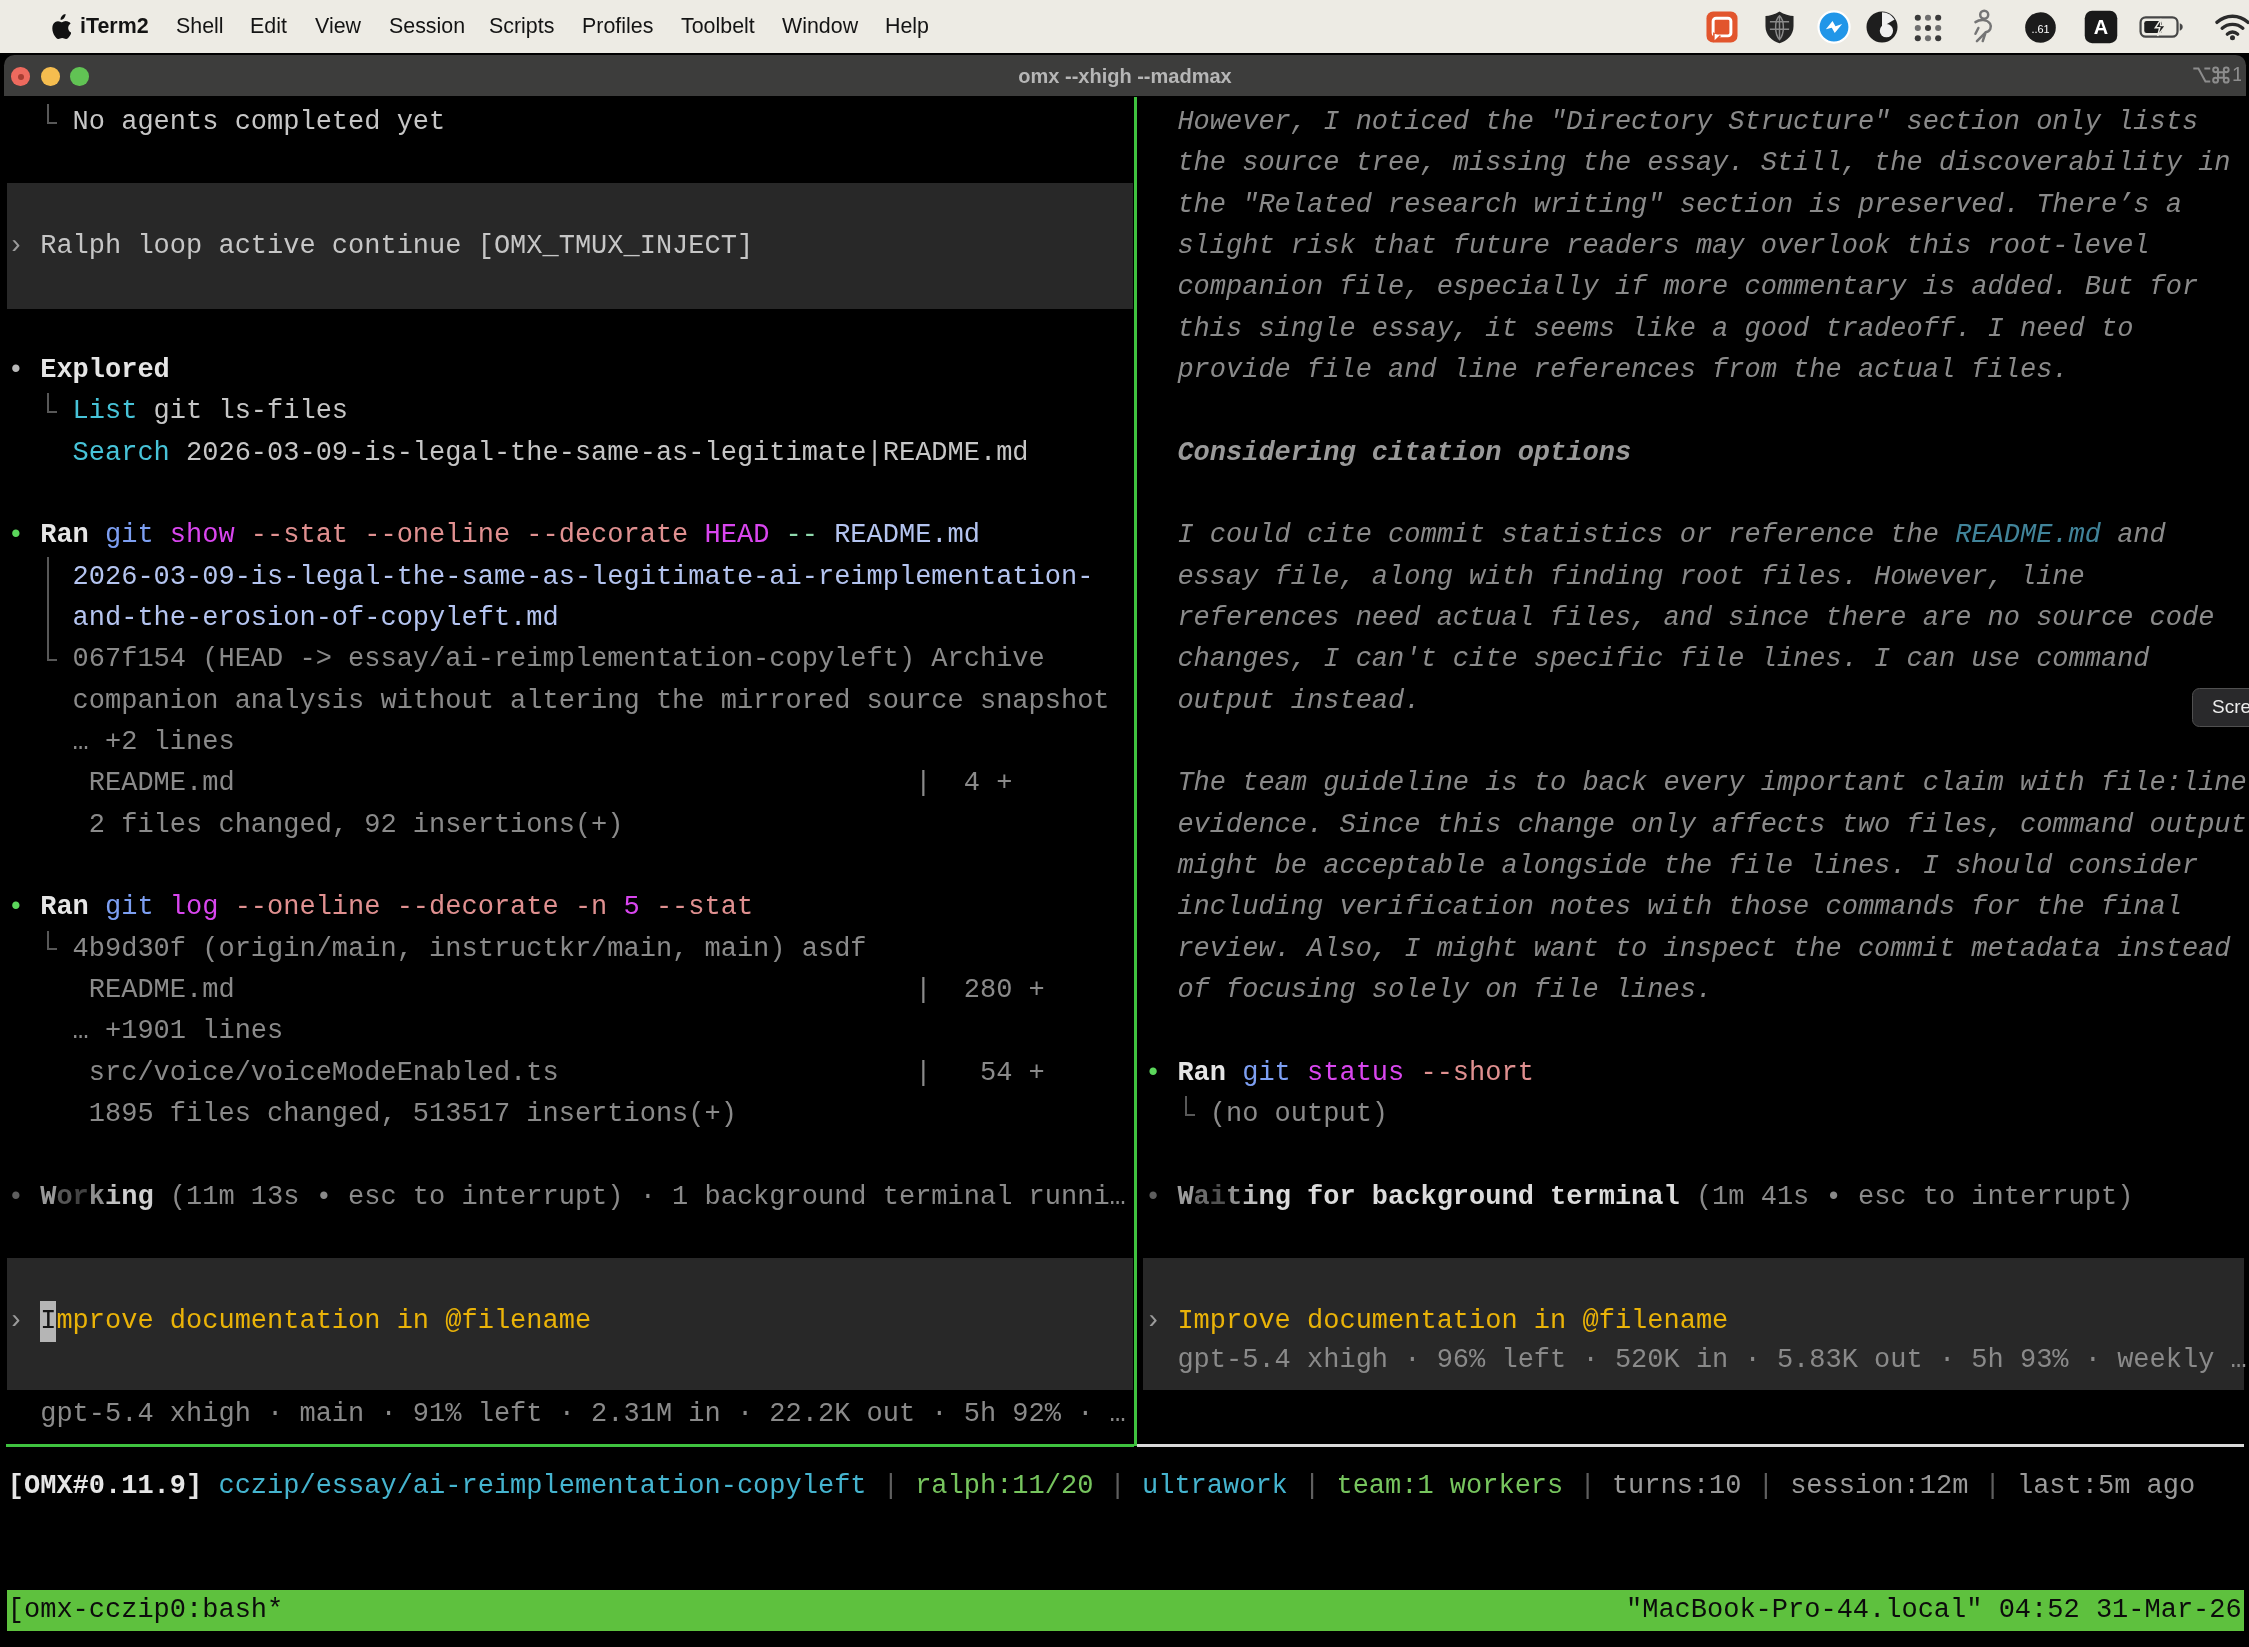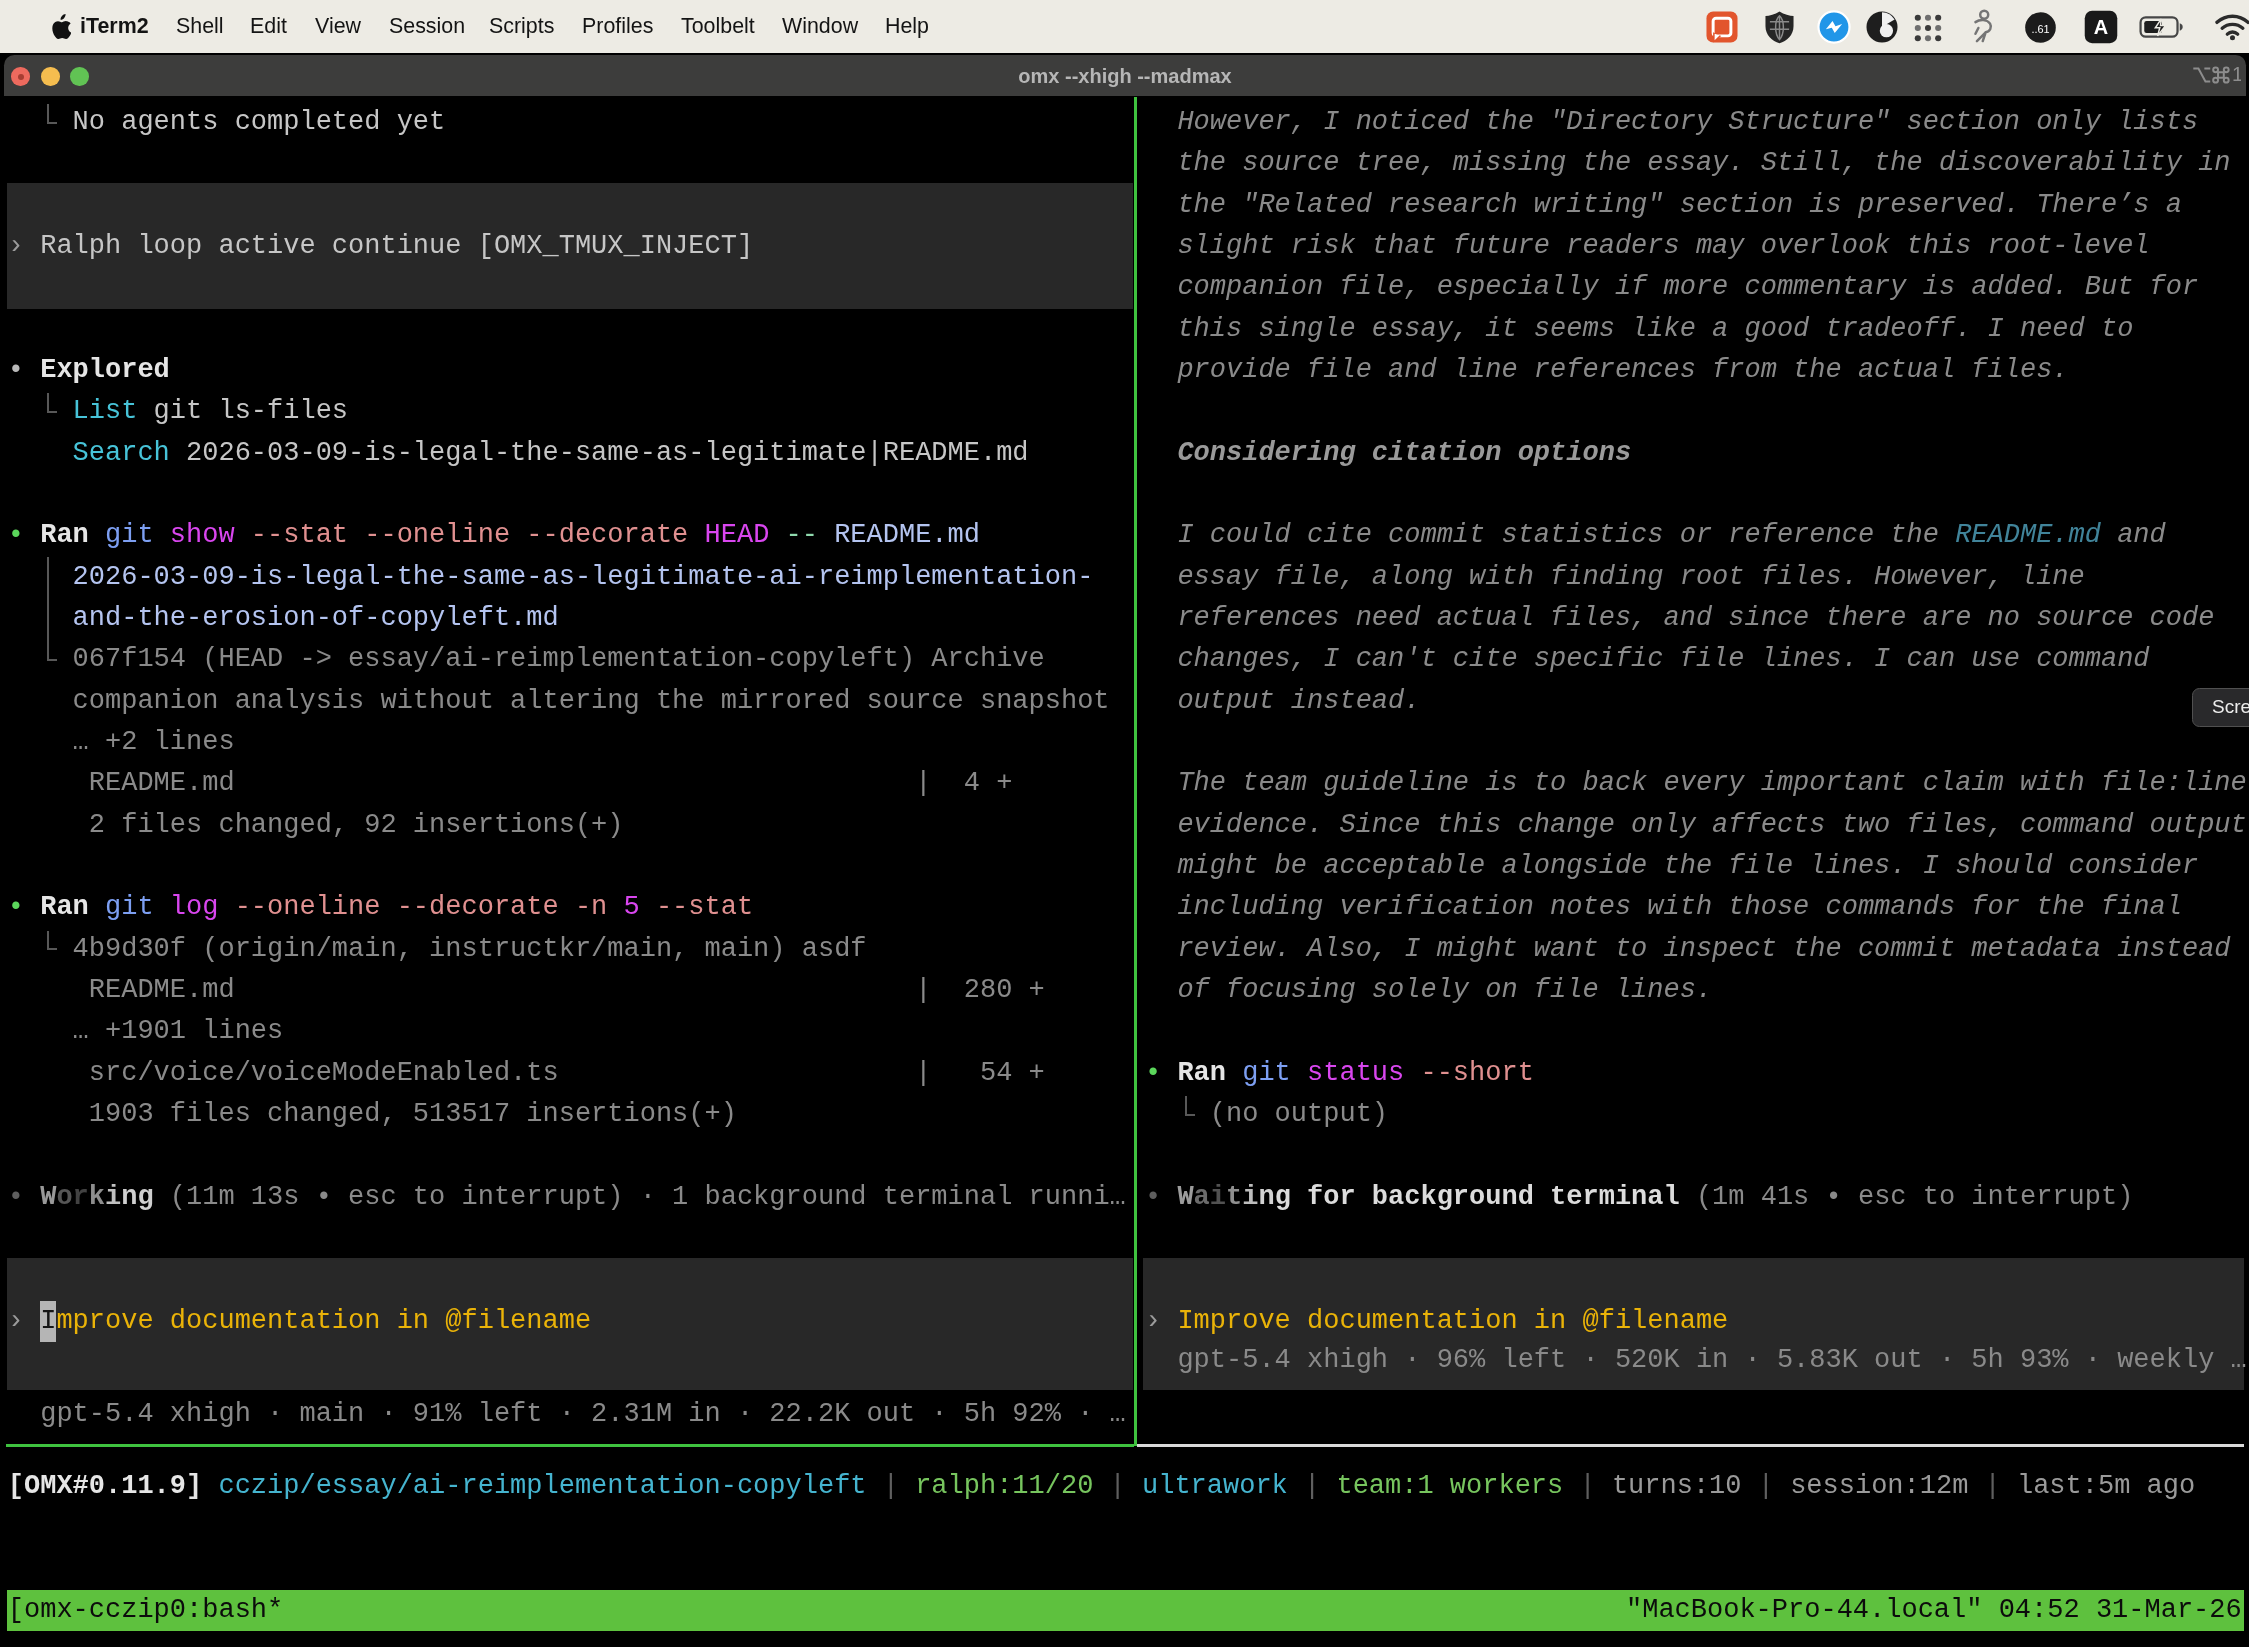--- a/index.html
+++ b/index.html
@@ -124,21 +124,21 @@
 <div class="ln" style="left:7.8px;top:639px">    <s class="g">067f154 (HEAD -&gt; essay/ai-reimplementation-copyleft) Archive</s></div>
 <div class="ln" style="left:7.8px;top:681px"><s class="g">    companion analysis without altering the mirrored source snapshot</s></div>
 <div class="ln" style="left:7.8px;top:722px"><s class="g">    … +2 lines</s></div>
 <div class="ln" style="left:7.8px;top:763px"><s class="g">     README.md                                          |  4 +</s></div>
 <div class="ln" style="left:7.8px;top:805px"><s class="g">     2 files changed, 92 insertions(+)</s></div>
 <div class="ln" style="left:7.8px;top:887px"><s class="gb">• </s><b class="w">Ran</b> <s class="blu">git</s> <s class="arg">log</s> <s class="fl">--oneline</s> <s class="fl">--decorate</s> <s class="fl">-n</s> <s class="arg">5</s> <s class="fl">--stat</s></div>
 <div class="ln" style="left:7.8px;top:929px">    <s class="g">4b9d30f (origin/main, instructkr/main, main) asdf</s></div>
 <div class="ln" style="left:7.8px;top:970px"><s class="g">     README.md                                          |  280 +</s></div>
 <div class="ln" style="left:7.8px;top:1011px"><s class="g">    … +1901 lines</s></div>
 <div class="ln" style="left:7.8px;top:1053px"><s class="g">     src/voice/voiceModeEnabled.ts                      |   54 +</s></div>
-<div class="ln" style="left:7.8px;top:1094px"><s class="g">     1903 files changed, 513517 insertions(+)</s></div>
+<div class="ln" style="left:7.8px;top:1094px"><s class="g">     1895 files changed, 513517 insertions(+)</s></div>
 <div class="ln" style="left:7.8px;top:1177px"><s class="db">• </s><b style="color:#999999">W</b><b style="color:#565656">o</b><b style="color:#424242">r</b><b style="color:#8d8d8d">k</b><b style="color:#c0c0c0">i</b><b style="color:#cfcfcf">n</b><b style="color:#cfcfcf">g</b><s class="g"> (11m 13s • esc to interrupt) · 1 background terminal runni…</s></div>
 <div class="ln" style="left:7.8px;top:1301px"><s class="pr">› </s><s class="curt">I</s><s class="ig">mprove documentation in @filename</s></div>
 <div class="ln" style="left:7.8px;top:1394px"><s class="g">  gpt-5.4 xhigh · main · 91% left · 2.31M in · 22.2K out · 5h 92% · …</s></div>
 <div class="ln" style="left:7.8px;top:1466px"><b class="w">[OMX#0.11.9]</b> <s class="scy">cczip/essay/ai-reimplementation-copyleft</s><s class="sep"> | </s><s class="sgr">ralph:11/20</s><s class="sep"> | </s><s class="scy">ultrawork</s><s class="sep"> | </s><s class="sgr">team:1 workers</s><s class="sep"> | </s><s class="sg2">turns:10</s><s class="sep"> | </s><s class="sg2">session:12m</s><s class="sep"> | </s><s class="sg2">last:5m ago</s></div>
 <div class="ln it" style="left:1145px;top:102px"><s>  However, I noticed the "Directory Structure" section only lists</s></div>
 <div class="ln it" style="left:1145px;top:143px"><s>  the source tree, missing the essay. Still, the discoverability in</s></div>
 <div class="ln it" style="left:1145px;top:185px"><s>  the "Related research writing" section is preserved. There’s a</s></div>
 <div class="ln it" style="left:1145px;top:226px"><s>  slight risk that future readers may overlook this root-level</s></div>
 <div class="ln it" style="left:1145px;top:267px"><s>  companion file, especially if more commentary is added. But for</s></div>
 <div class="ln it" style="left:1145px;top:309px"><s>  this single essay, it seems like a good tradeoff. I need to</s></div>

